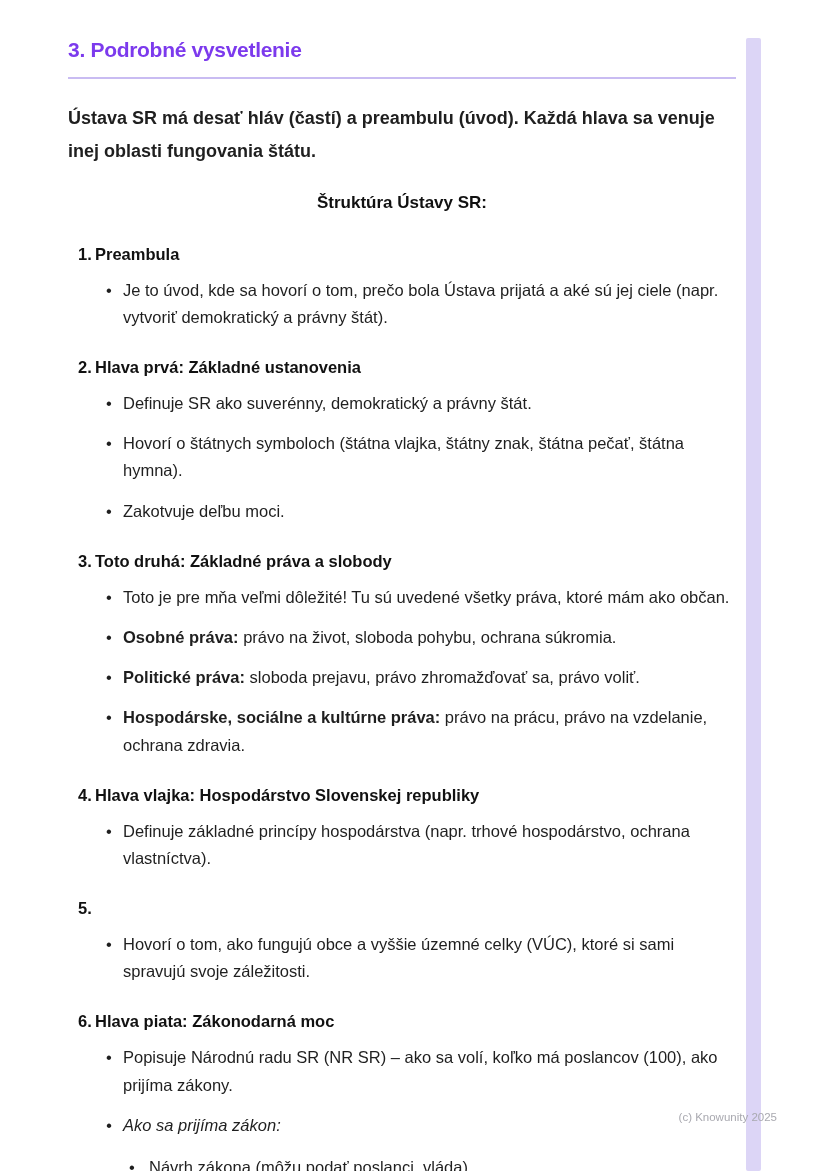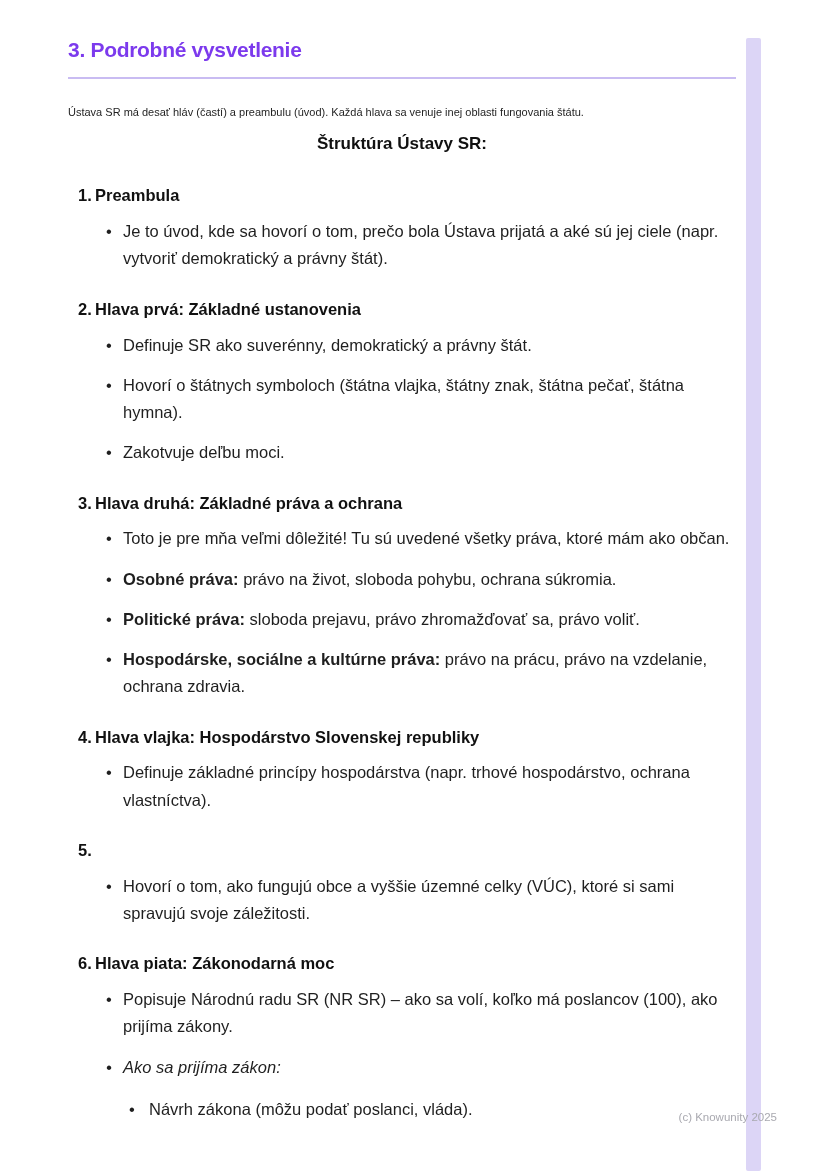--- a/index.html
+++ b/index.html
@@ -23,23 +23,24 @@
     color: #7c3aed;
     letter-spacing: -0.3px;
   }
   .divider {
     border: none;
     border-top: 2px solid #c9bcf2;
     margin-top: 15px;
     margin-bottom: 23px;
   }
   .intro {
-    font-size: 11px;
+    font-size: 18px;
     line-height: 1.85;
-    margin-bottom: 12px;
+    margin-bottom: 24px;
+    font-weight: bold;
   }
   .subtitle {
     font-size: 17px;
     font-weight: 700;
     color: #111111;
     margin-bottom: 30px;
     text-align: center;
   }
   .item { margin-bottom: 25px; }
   .item-head {
@@ -128,21 +129,21 @@
         <div class="bullet">
           <span class="marker">•</span>
           <div class="bcontent">Zakotvuje deľbu moci.</div>
         </div>
       </div>
     </div>
 
     <div class="item">
       <div class="item-head">
         <span class="num">3.</span>
-        <span class="head">Hlava druhá: Základné práva a ochrana</span>
+        <span class="head">Toto druhá: Základné práva a slobody</span>
       </div>
       <div class="bullets">
         <div class="bullet">
           <span class="marker">•</span>
           <div class="bcontent">Toto je pre mňa veľmi dôležité! Tu sú uvedené všetky práva, ktoré mám ako občan.</div>
         </div>
         <div class="bullet">
           <span class="marker">•</span>
           <div class="bcontent"><strong>Osobné práva:</strong><span> právo na život, sloboda pohybu, ochrana súkromia.</span></div>
         </div>

